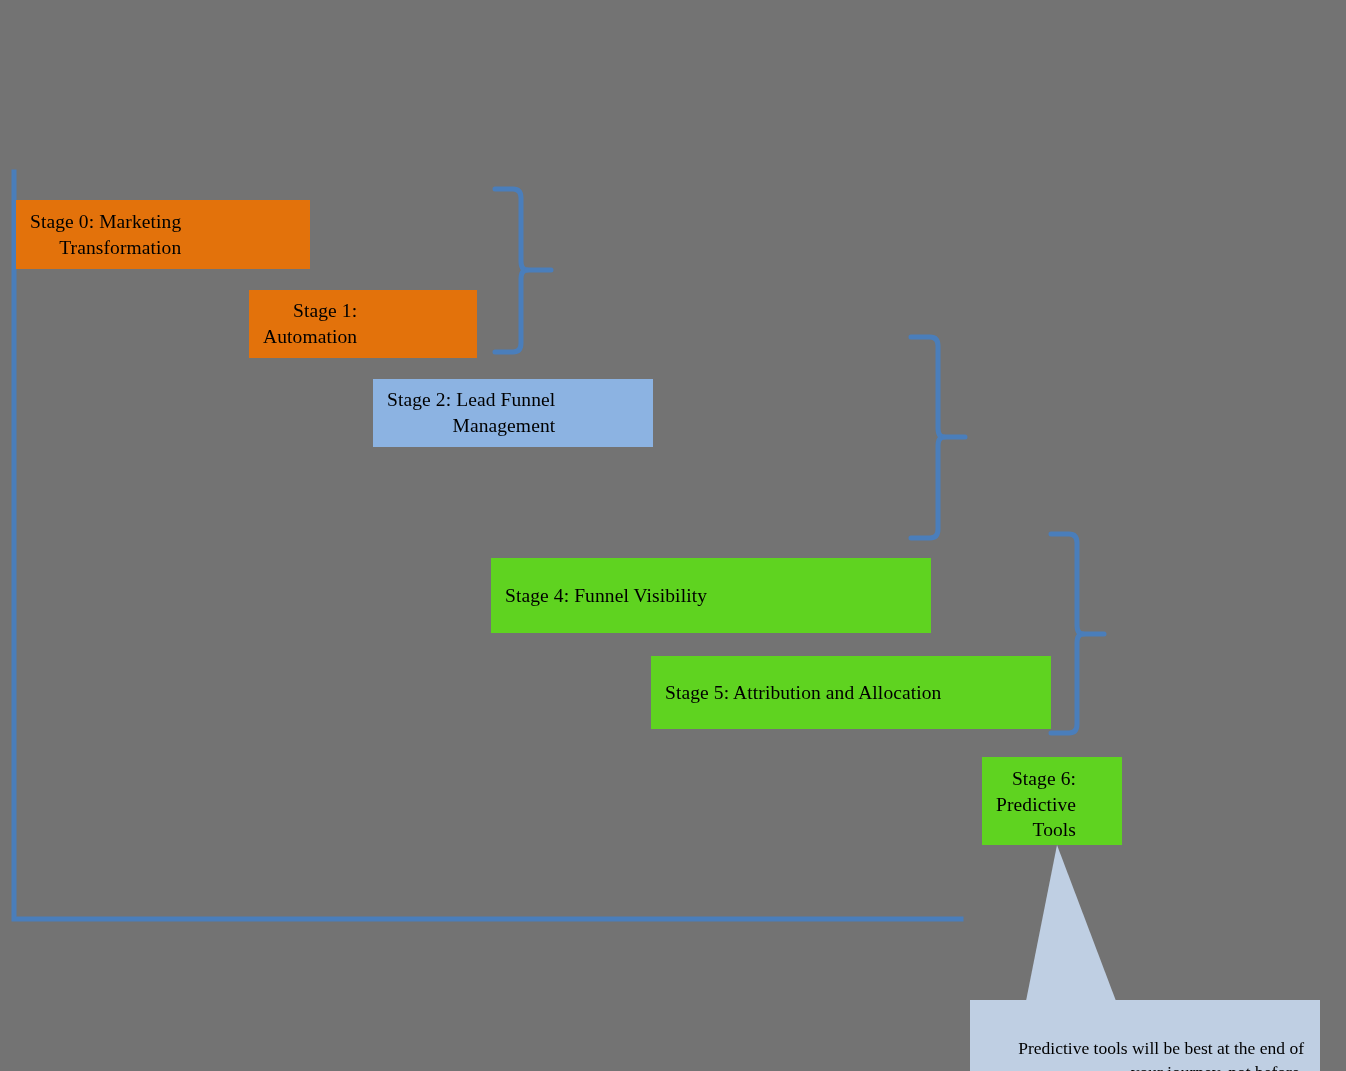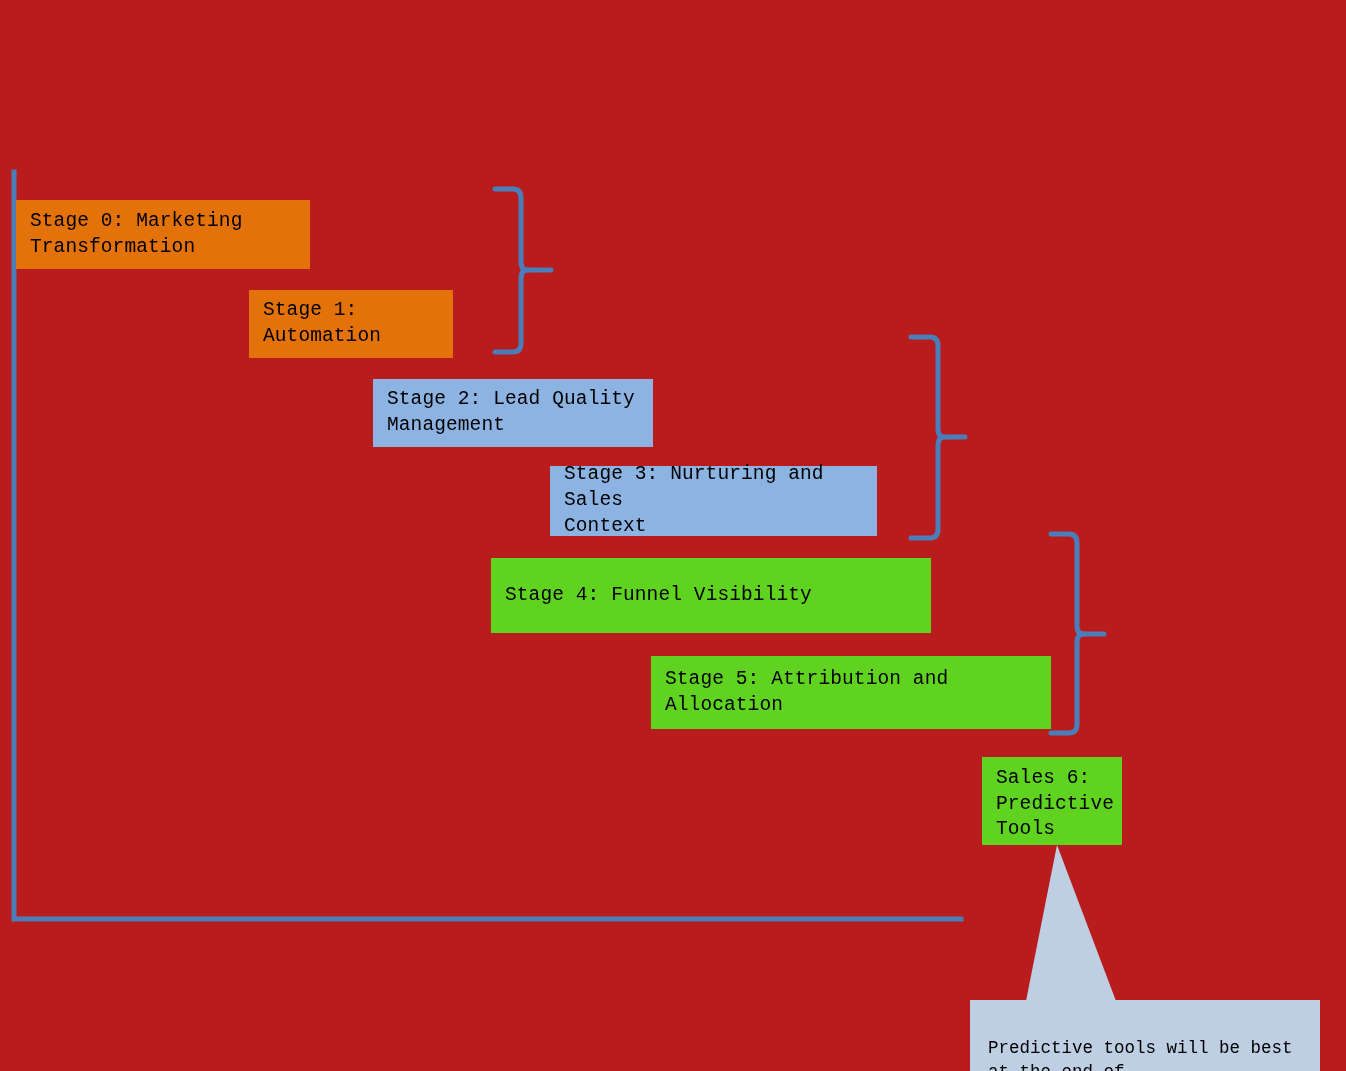--- a/index.html
+++ b/index.html
@@ -4,23 +4,24 @@
 <style>
   html, body {
     margin: 0;
     padding: 0;
     background: #000000;
   }
   #canvas {
     position: relative;
     width: 1346px;
     height: 1071px;
-    background: #b91c1c;
+    background: #737373;
     overflow: hidden;
-    font-family: Liberation Mono, monospace;
+    font-family: Liberation Serif, serif;
+    text-align: right;
   }
   .axis-svg, .bracket-svg, .callout-tail-svg {
     position: absolute;
     left: 0;
     top: 0;
     width: 1346px;
     height: 1071px;
     pointer-events: none;
   }
   .stage-box {
@@ -58,45 +59,41 @@
 
   <svg class="axis-svg" viewBox="0 0 1346 1071">
     <path d="M 14 172 L 14 919 L 961 919" fill="none" stroke="#4A7EBB" stroke-width="5" stroke-linecap="square" stroke-linejoin="miter"></path>
   </svg>
 
   <div class="stage-box orange" style="left:16px; top:200px; width:294px; height:69px;">
     <span>Stage 0: Marketing
 Transformation</span>
   </div>
 
-  <div class="stage-box orange" style="left:249px; top:290px; width:204px; height:68px;">
+  <div class="stage-box orange" style="left:249px; top:290px; width:228px; height:68px;">
     <span>Stage 1:
 Automation</span>
   </div>
 
   <div class="stage-box blue" style="left:373px; top:379px; width:280px; height:68px;">
-    <span>Stage 2: Lead Quality
+    <span>Stage 2: Lead Funnel
 Management</span>
   </div>
 
-  <div class="stage-box blue" style="left:550px; top:466px; width:327px; height:70px;">
-    <span>Stage 3: Nurturing and Sales
-Context</span>
-  </div>
 
   <div class="stage-box green" style="left:475px; top:558px; width:440px; height:75px;margin-left:16px;">
     <span>Stage 4: Funnel Visibility</span>
   </div>
 
   <div class="stage-box green" style="left:629px; top:656px; width:400px; height:73px;margin-left:22px;">
     <span>Stage 5: Attribution and Allocation</span>
   </div>
 
   <div class="stage-box green" style="left:982px; top:757px; width:140px; height:88px; align-items:flex-start; padding-top:9px;">
-    <span>Sales 6:
+    <span>Stage 6:
 Predictive
 Tools</span>
   </div>
 
   <svg class="callout-tail-svg" viewBox="0 0 1346 1071">
     <polygon points="1057,845 1026,1001 1116,1001" fill="#BFCFE3"></polygon>
   </svg>
 
   <div class="callout-box" style="left:970px; top:1000px; width:350px; height:75px;">
     <span>Predictive tools will be best at the end of

